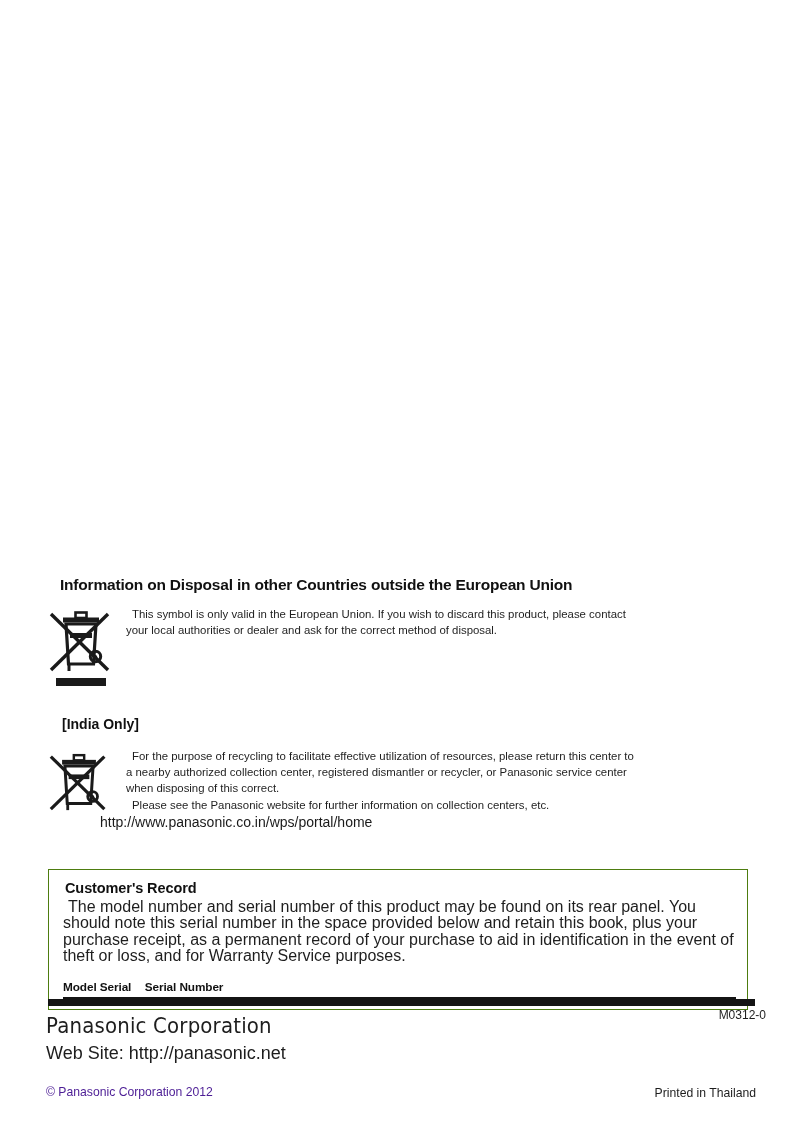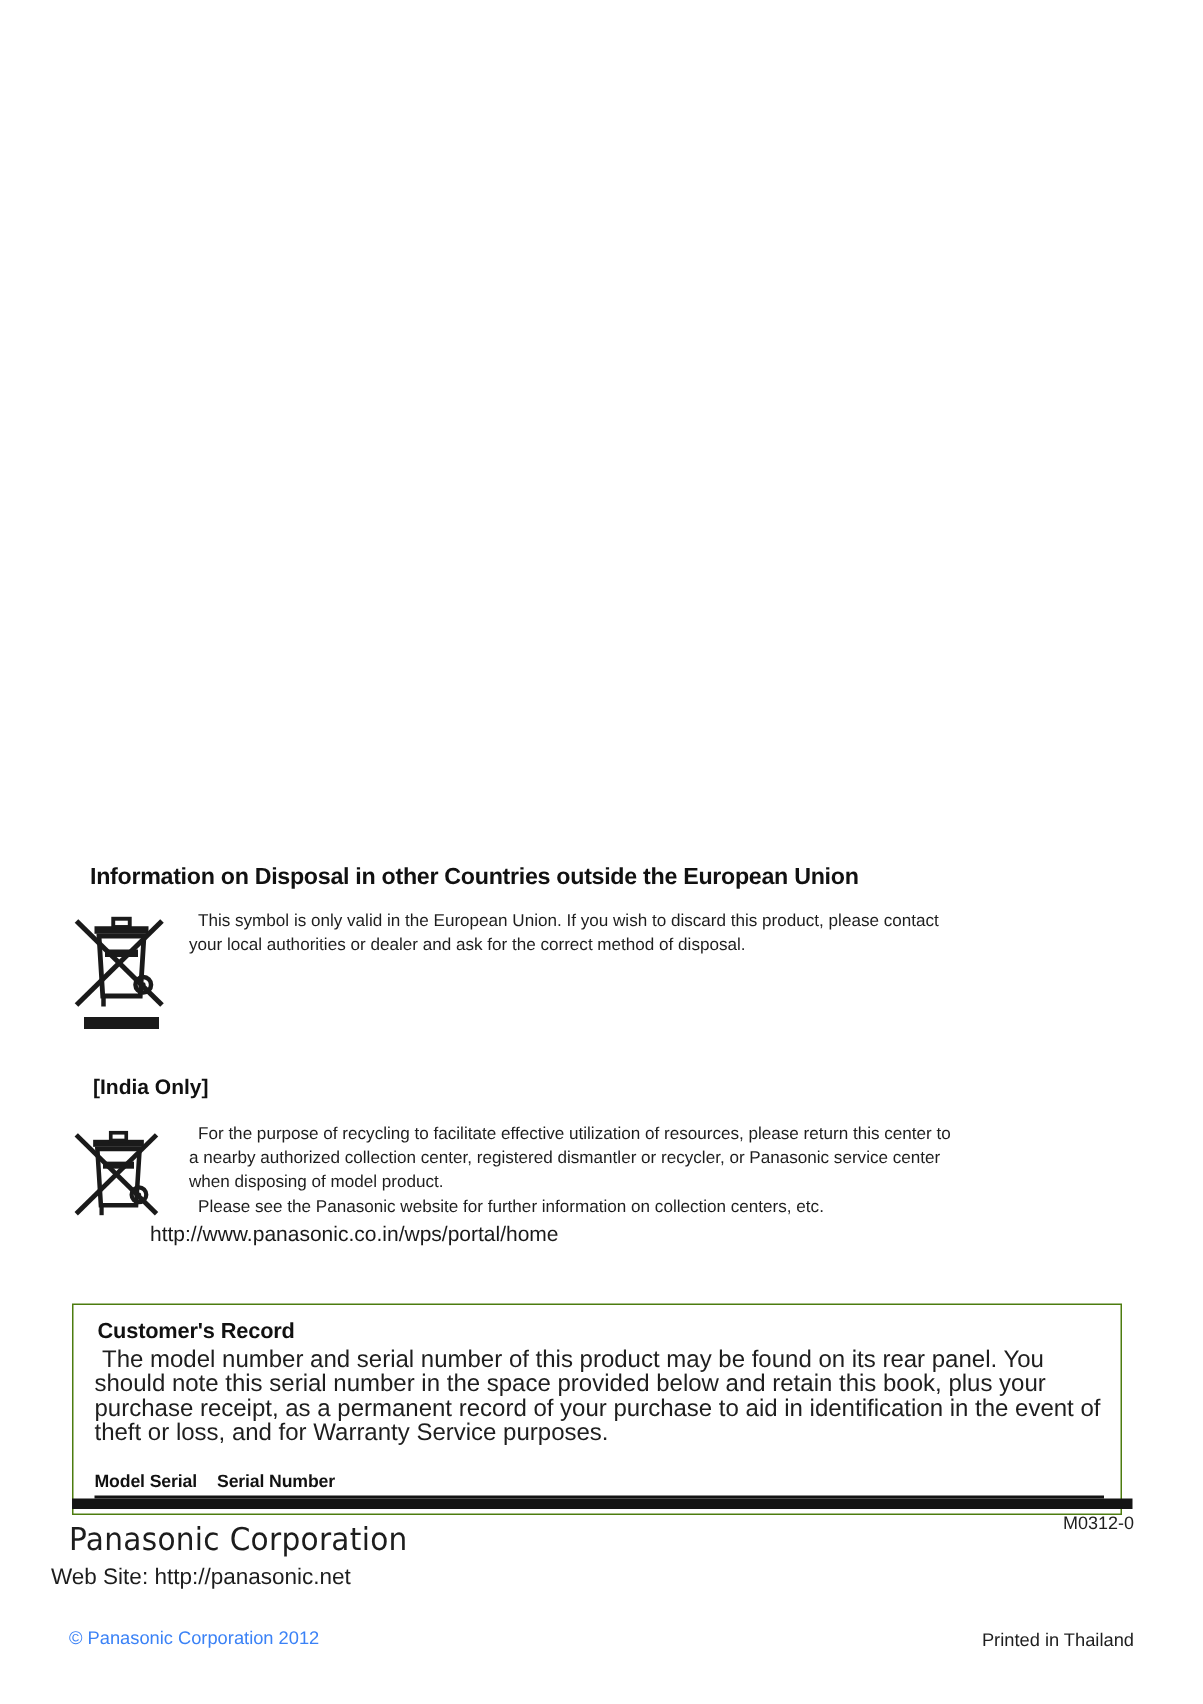--- a/index.html
+++ b/index.html
@@ -156,39 +156,39 @@
     font-size: 21px;
     font-weight: 400;
     letter-spacing: 0.2px;
     color: #1d1d1d;
     font-family: "DejaVu Sans", sans-serif;
     transform: scaleX(0.94);
     transform-origin: left center;
   }
   .model-code {
     position: absolute;
-    right: 46px;
+    right: 36px;
     top: 2px;
     font-size: 12px;
     color: #1e1e1e;
     text-align: center;
   }
   .website {
     position: absolute;
-    left: 34px;
+    left: 46px;
     top: 37px;
-    font-size: 15px;
+    font-size: 18px;
     color: #1d1d1d;
   }
   .copyright {
     position: absolute;
     left: 46px;
     top: 79px;
     font-size: 12.2px;
-    color: #3b82f6;
+    color: #4c1d95;
   }
   .printed-in {
     position: absolute;
     right: 46px;
     top: 80px;
     font-size: 12.2px;
     color: #1d1d1d;
   }
 </style>
 </head>
@@ -249,21 +249,21 @@
           <circle cx="47.5" cy="50.5" r="1.6" fill="#1a1a1a"></circle>
           <path d="M21 58 L21 65" stroke="#1a1a1a" stroke-width="3"></path>
           <path d="M3 8 L60 64" stroke="#1a1a1a" stroke-width="3.4" fill="none"></path>
           <path d="M60 8 L3 64" stroke="#1a1a1a" stroke-width="3.4" fill="none"></path>
         </svg>
       </div>
 
       <div class="symbol-text">
         <p class="indent-first">For the purpose of recycling to facilitate effective utilization of resources, please return this center to</p>
         <p>a nearby authorized collection center, registered dismantler or recycler, or Panasonic service center</p>
-        <p>when disposing of model product.</p>
+        <p>when disposing of this correct.</p>
         <p class="indent-first">Please see the Panasonic website for further information on collection centers, etc.</p>
       </div>
 
     </div>
 
     <p class="india-url">http://www.panasonic.co.in/wps/portal/home</p>
   </div>
 
   <div class="record-box">
 

